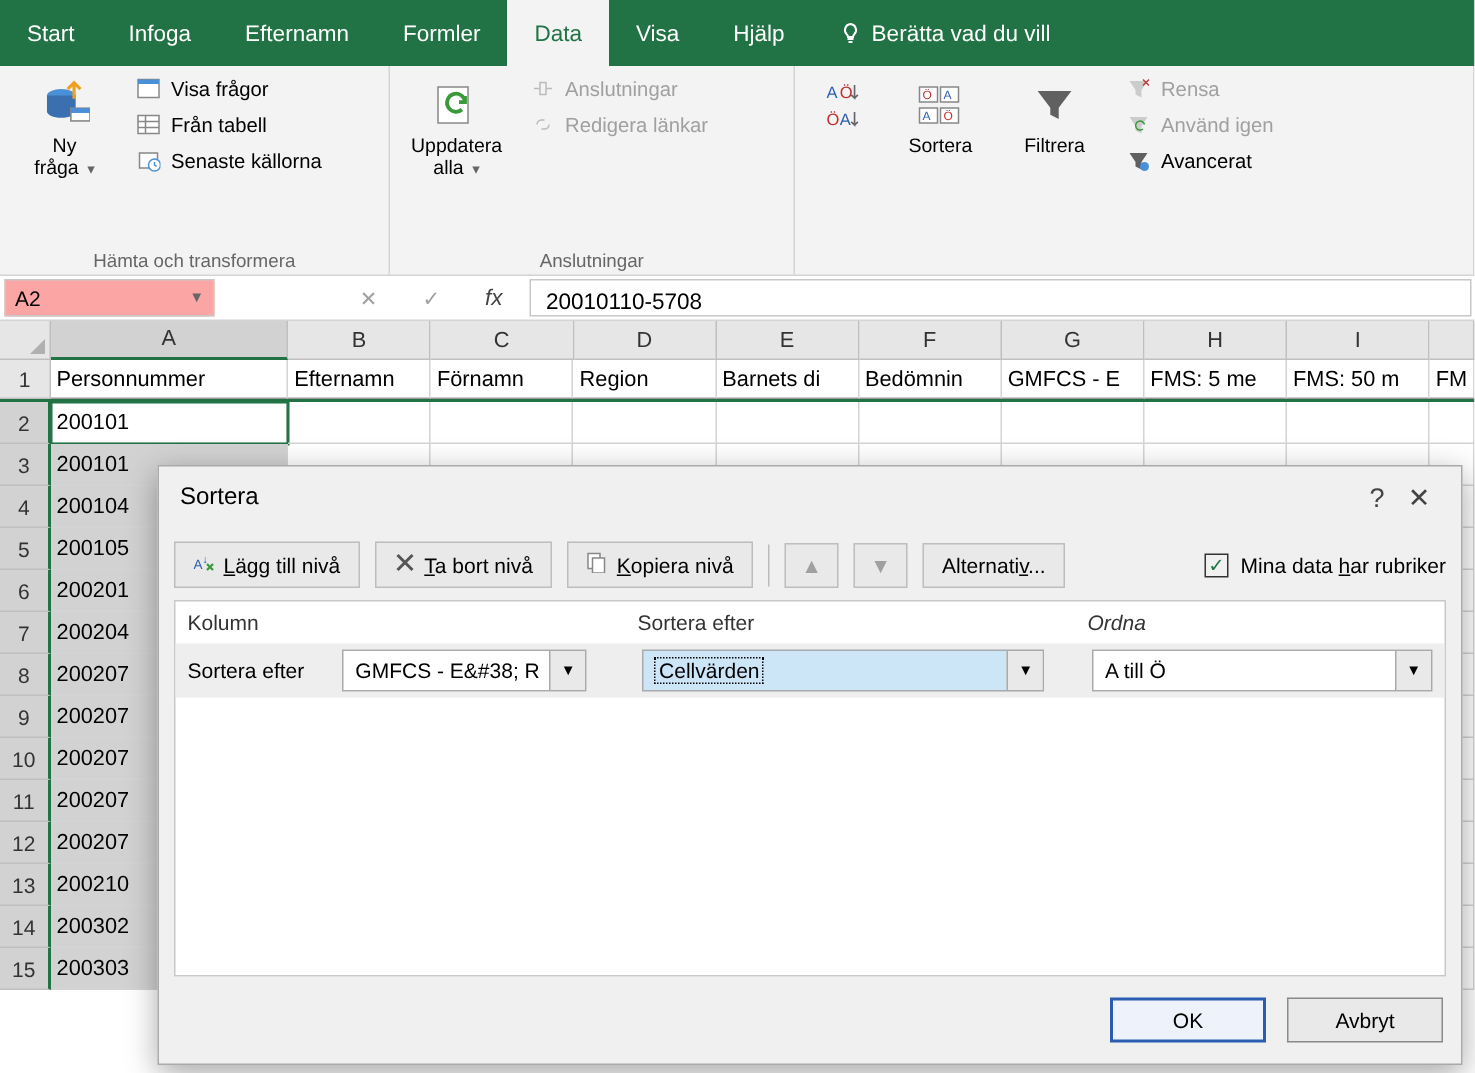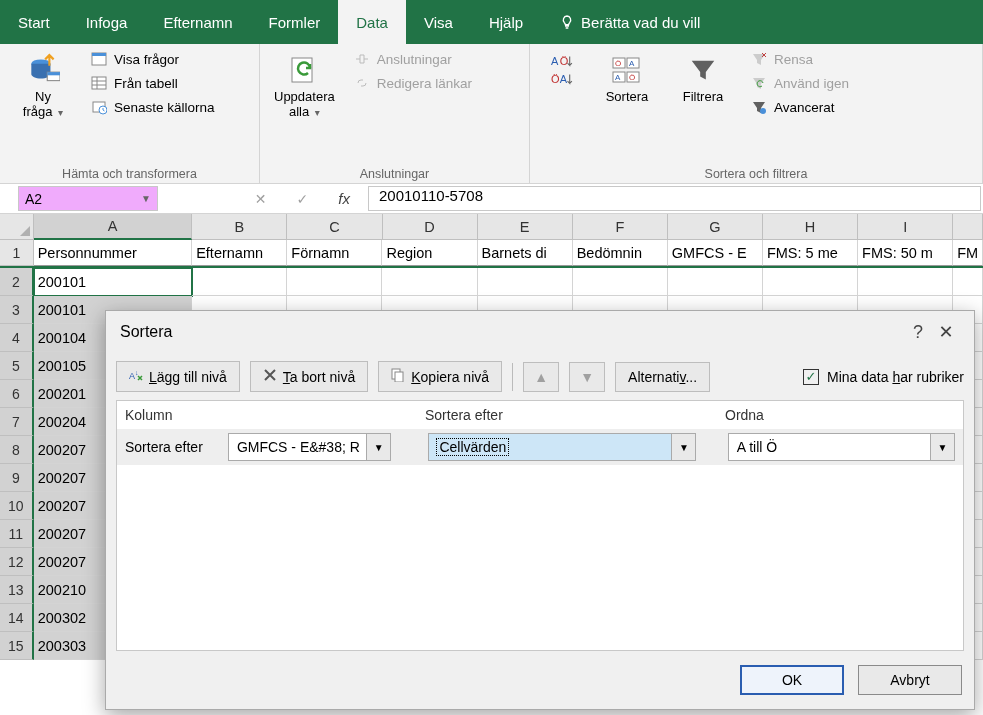--- a/index.html
+++ b/index.html
@@ -22,25 +22,25 @@
 .big-btn .icon-slot { width: 36px; height: 36px; display: flex; align-items: center; justify-content: center; margin-bottom: 2px; }
 .big-btn .lbl { font-size: 13px; line-height: 1.15; }
 .small-btn-col { display: flex; flex-direction: column; gap: 2px; }
 .small-btn { display: flex; align-items: center; gap: 6px; padding: 2px 6px; cursor: pointer; font-size: 13.5px; white-space: nowrap; }
 .small-btn.disabled { color: #a0a0a0; }
 .small-btn .icon-slot { width: 18px; height: 18px; display: flex; align-items: center; justify-content: center; }
 .dd-arr::after { content: "▾"; font-size: 10px; margin-left: 2px; color: #666; }
 
 
 .fbar { display: flex; align-items: stretch; height: 30px; border-bottom: 1px solid #d4d4d4; background: #fff; }
-.namebox { width: 140px; border: 1px solid #c8c8c8; margin: 2px 0 2px 18px; display: flex; align-items: center; padding: 0 6px; font-size: 14px; background: #f0abfc; }
+.namebox { width: 140px; border: 1px solid #c8c8c8; margin: 2px 0 2px 3px; display: flex; align-items: center; padding: 0 6px; font-size: 14px; background: #fca5a5; }
 .namebox .dd { margin-left: auto; color: #666; font-size: 10px; }
 .fx-icons { width: 210px; display: flex; align-items: center; justify-content: flex-end; gap: 30px; padding: 0 18px; color: #a0a0a0; }
 .fx-icons .fx { font-style: italic; color: #444; font-size: 15px; }
-.formula-input { flex: 1; border: 1px solid #c8c8c8; margin: 2px 2px 2px 0; padding: 0 10px; display: flex; align-items: flex-start; font-size: 15px; }
+.formula-input { flex: 1; border: 1px solid #c8c8c8; margin: 2px 2px 2px 0; padding: 0 10px; display: flex; align-items: flex-end; font-size: 15px; }
 
 
 .grid { position: relative; }
 .col-headers { display: flex; height: 26px; background: #e6e6e6; }
 .corner { width: 34px; background: #e6e6e6; border-right: 1px solid #bfbfbf; border-bottom: 1px solid #bfbfbf; position: relative; }
 .corner::after { content: ""; position: absolute; right: 3px; bottom: 3px; width: 0; height: 0; border-left: 10px solid transparent; border-bottom: 10px solid #b0b0b0; }
 .col-h { border-right: 1px solid #bfbfbf; border-bottom: 1px solid #bfbfbf; display: flex; align-items: center; justify-content: center; font-size: 14.5px; color: #333; background: #e6e6e6; }
 .row { display: flex; height: 28px; }
 .row-h { width: 34px; background: #e6e6e6; border-right: 1px solid #bfbfbf; border-bottom: 1px solid #bfbfbf; display: flex; align-items: center; justify-content: center; font-size: 14px; color: #333; }
 .cell { border-right: 1px solid #d4d4d4; border-bottom: 1px solid #d4d4d4; padding: 0 4px; display: flex; align-items: center; font-size: 14.5px; overflow: hidden; white-space: nowrap; }
@@ -59,21 +59,21 @@
 .dlg-toolbar { display: flex; align-items: center; gap: 10px; padding: 8px 10px; }
 .dlg-btn { background: #e9e9e9; border: 1px solid #bdbdbd; padding: 6px 12px; font-size: 14px; display: flex; align-items: center; gap: 6px; cursor: pointer; }
 .dlg-btn.icon-only { width: 36px; justify-content: center; padding: 6px 0; }
 .dlg-btn.disabled { color: #a0a0a0; }
 .dlg-check { display: flex; align-items: center; gap: 8px; margin-left: auto; font-size: 14px; }
 .dlg-check .box { width: 16px; height: 16px; border: 1px solid #333; display: flex; align-items: center; justify-content: center; font-size: 13px; color: #217346; }
 .dlg-grid { margin: 0 10px; background: #fff; border: 1px solid #c8c8c8; flex: 1; }
 .dlg-grid-head { display: flex; padding: 6px 8px; font-size: 14px; color: #333; }
 .dlg-grid-head > div:nth-child(1){ width: 300px; }
 .dlg-grid-head > div:nth-child(2){ width: 300px; }
-.dlg-grid-head > div:nth-child(3){ flex: 1; }
+.dlg-grid-head > div:nth-child(3){ flex: 1; font-style: italic; }
 .dlg-grid-row { display: flex; align-items: center; padding: 4px 8px; gap: 6px; background: #eee; }
 .dlg-label { width: 100px; font-size: 14px; }
 .dlg-select { border: 1px solid #aaa; background: #fff; height: 28px; display: flex; align-items: center; padding: 0 8px; font-size: 14px; position: relative; }
 .dlg-select .arr { position: absolute; right: 0; top: 0; bottom: 0; width: 24px; background: #e9e9e9; border-left: 1px solid #aaa; display: flex; align-items: center; justify-content: center; font-size: 10px; }
 .dlg-select.sel1 { width: 168px; align-items: center; }
 .dlg-select.sel2 { width: 276px; background: #cde6f7; }
 .dlg-select.sel2 .txt { outline: 1px dotted #000; padding: 0 2px; }
 .dlg-select.sel3 { width: 234px; }
 .dlg-footer { display: flex; justify-content: flex-end; gap: 14px; padding: 14px 12px; }
 .dlg-footer .btn { width: 104px; height: 30px; border: 1px solid #8a8a8a; background: #e9e9e9; font-size: 14px; cursor: pointer; }
@@ -253,21 +253,20 @@
           <span class="icon-slot">
               <svg viewBox="0 0 16 16" width="16" height="16">
                 <path d="M2 3h12l-4 6v5l-4-2V9L2 3z" fill="#606060"></path>
                 <circle cx="12" cy="12" r="3" fill="#4a90d9"></circle>
               </svg>
             </span>
           <span>Avancerat</span>
         </div>
       </div>
     </div>
-    <div class="group-label">Sortera och filtrera</div>
   </div>
 </div>
 
 <div class="fbar">
   <div class="namebox">
     <span>A2</span>
     <span class="dd">▼</span>
   </div>
   <div class="fx-icons">
     <span>✕</span>

